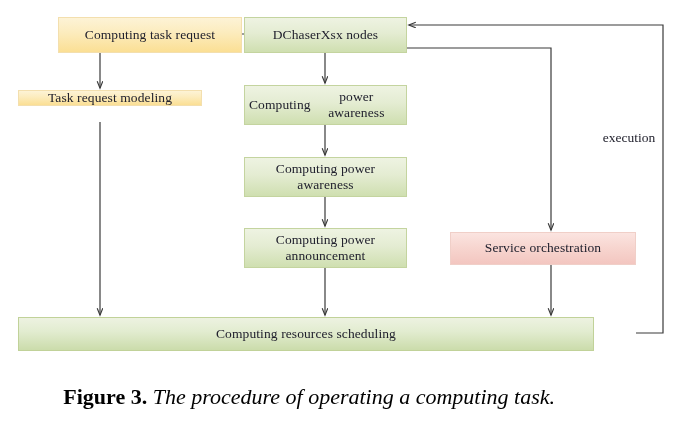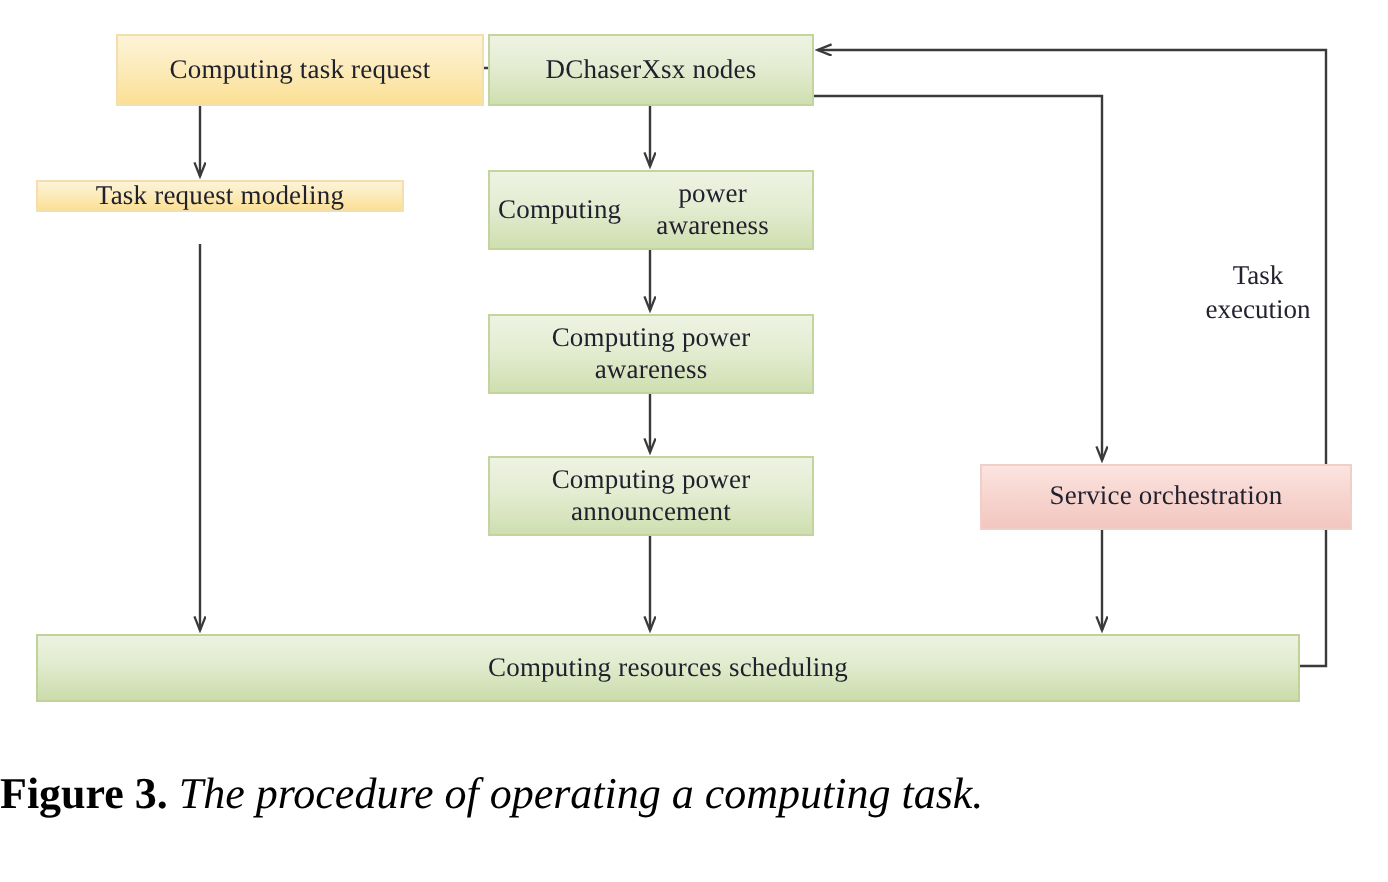--- a/index.html
+++ b/index.html
@@ -48,21 +48,20 @@
   }
 
   .node-green-wide {
     background: linear-gradient(to bottom, #edf2e1 0%, #e2ecd0 42%, #cbdcab 100%);
     border: 1px solid #c1d299;
   }
 
   .node-pink {
     background: linear-gradient(to bottom, #fbe4e0 0%, #f7d5cf 48%, #f3c6c0 100%);
     border: 1px solid #f0cfc8;
-    margin-left: 40px;
   }
 
   .free-label {
     position: absolute;
     text-align: center;
     font-size: 13.5px;
     line-height: 1.26;
     color: #23232f;
   }
 
@@ -73,21 +72,21 @@
     height: 441px;
     overflow: visible;
     pointer-events: none;
   }
 
   .caption {
     position: absolute;
     left: 0;
     top: 384px;
     width: 555px;
-    text-align: left;
+    text-align: right;
     white-space: nowrap;
     font-size: 22px;
     color: #000000;
   }
   .caption .cap-label {
     font-weight: bold;
     font-style: normal;
   }
   .caption .cap-text {
     font-style: italic;
@@ -160,26 +159,25 @@
 
   <div class="node node-green" style="left:244px; top:228px; width:163px; height:40px; flex-direction:column;">
     <span>Computing power</span>
     <span>announcement</span>
   </div>
 
   <div class="node node-pink" style="left:450px; top:232px; width:186px; height:33px;">
     <span>Service orchestration</span>
   </div>
 
-  <div class="node node-green-wide" style="left:18px; top:317px; width:632px; height:34px;">
+  <div class="node node-green-wide" style="left:18px; top:317px; width:576px; height:34px;">
     <span>Computing resources scheduling</span>
   </div>
 
   <div class="free-label" style="left:583px; top:129px; width:92px;">
-    <div>Task</div>
     <div>execution</div>
   </div>
 
   <div class="caption">
     <span class="cap-label">Figure 3.</span>
     <span class="cap-text">The procedure of operating a computing task.</span>
   </div>
 
 
 </div>

